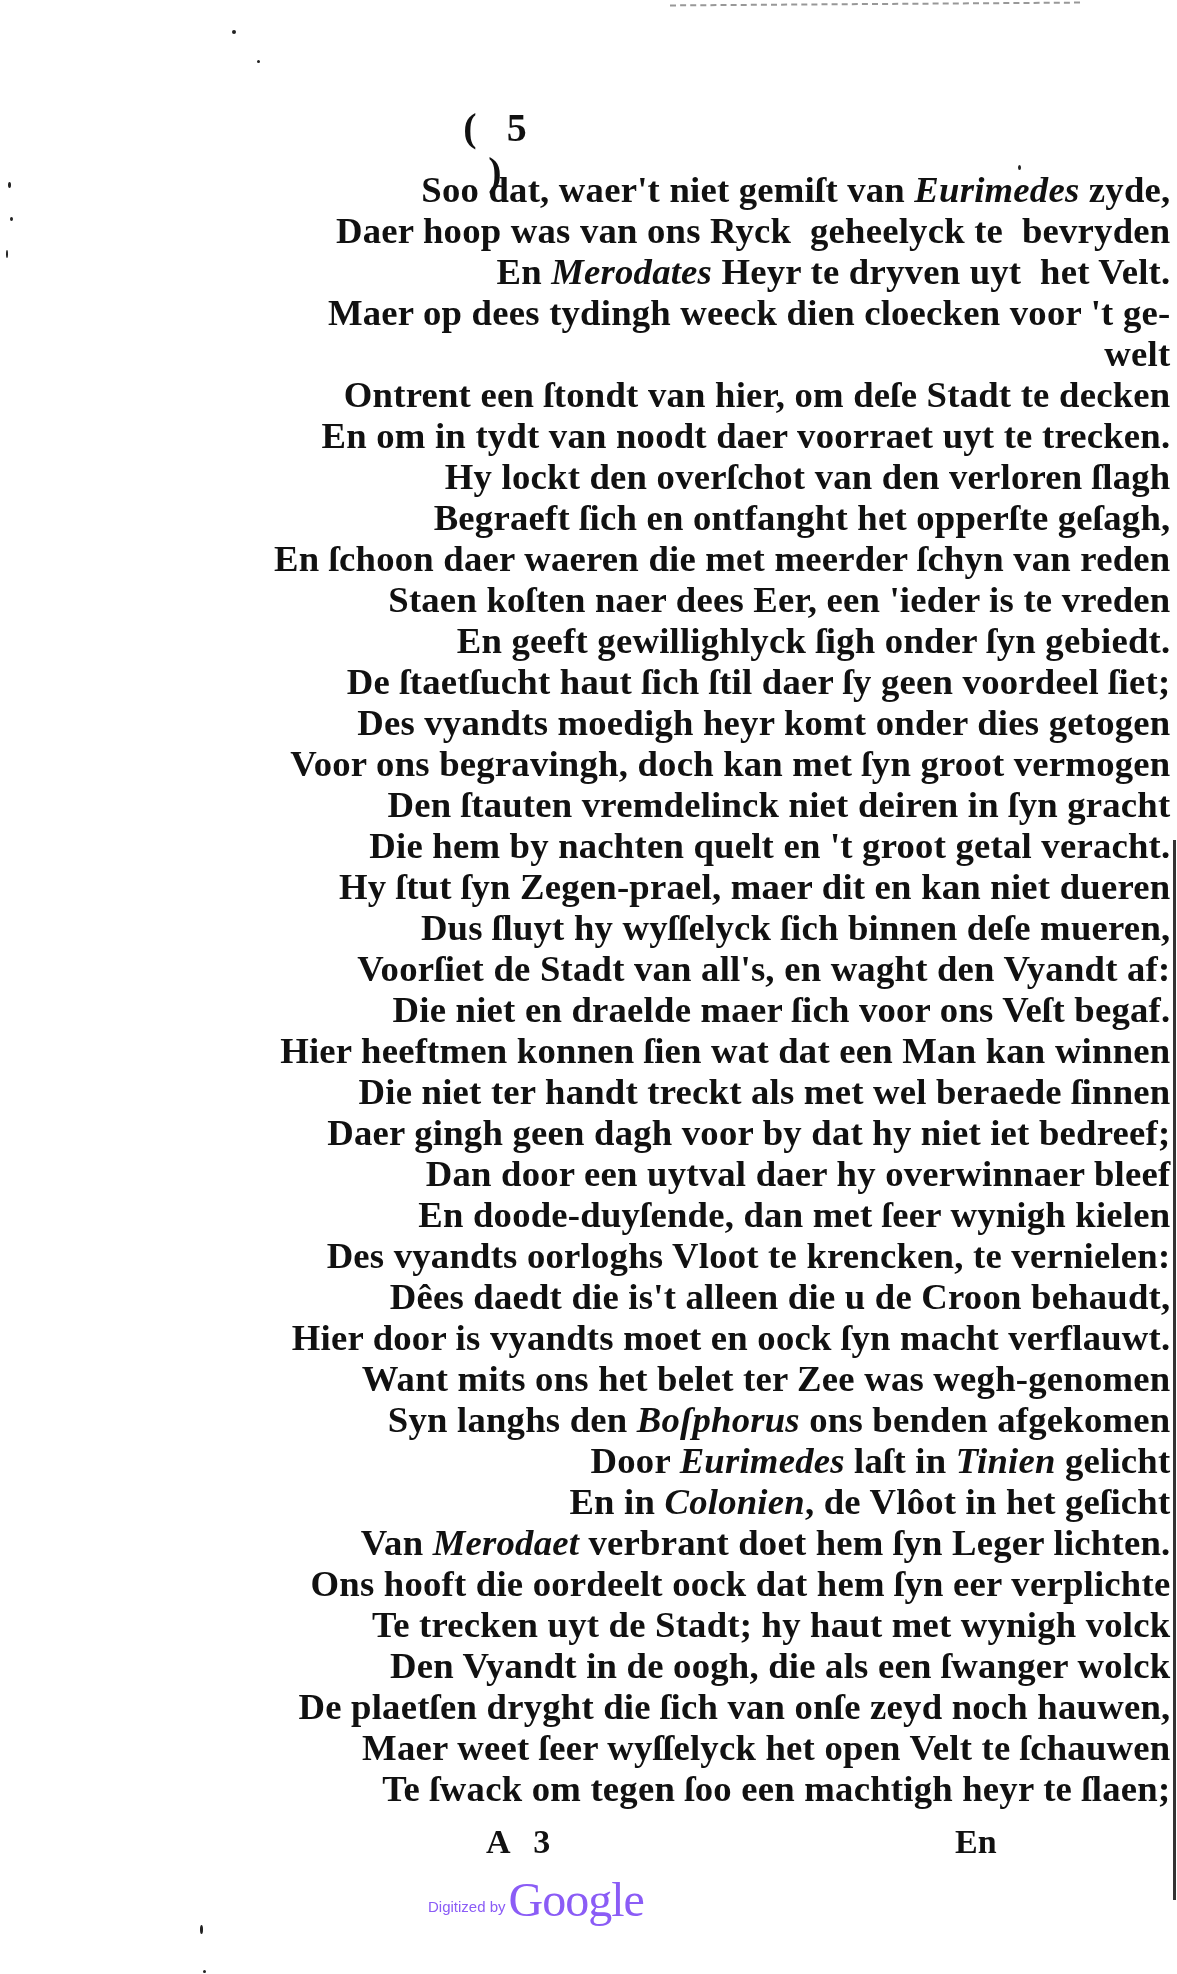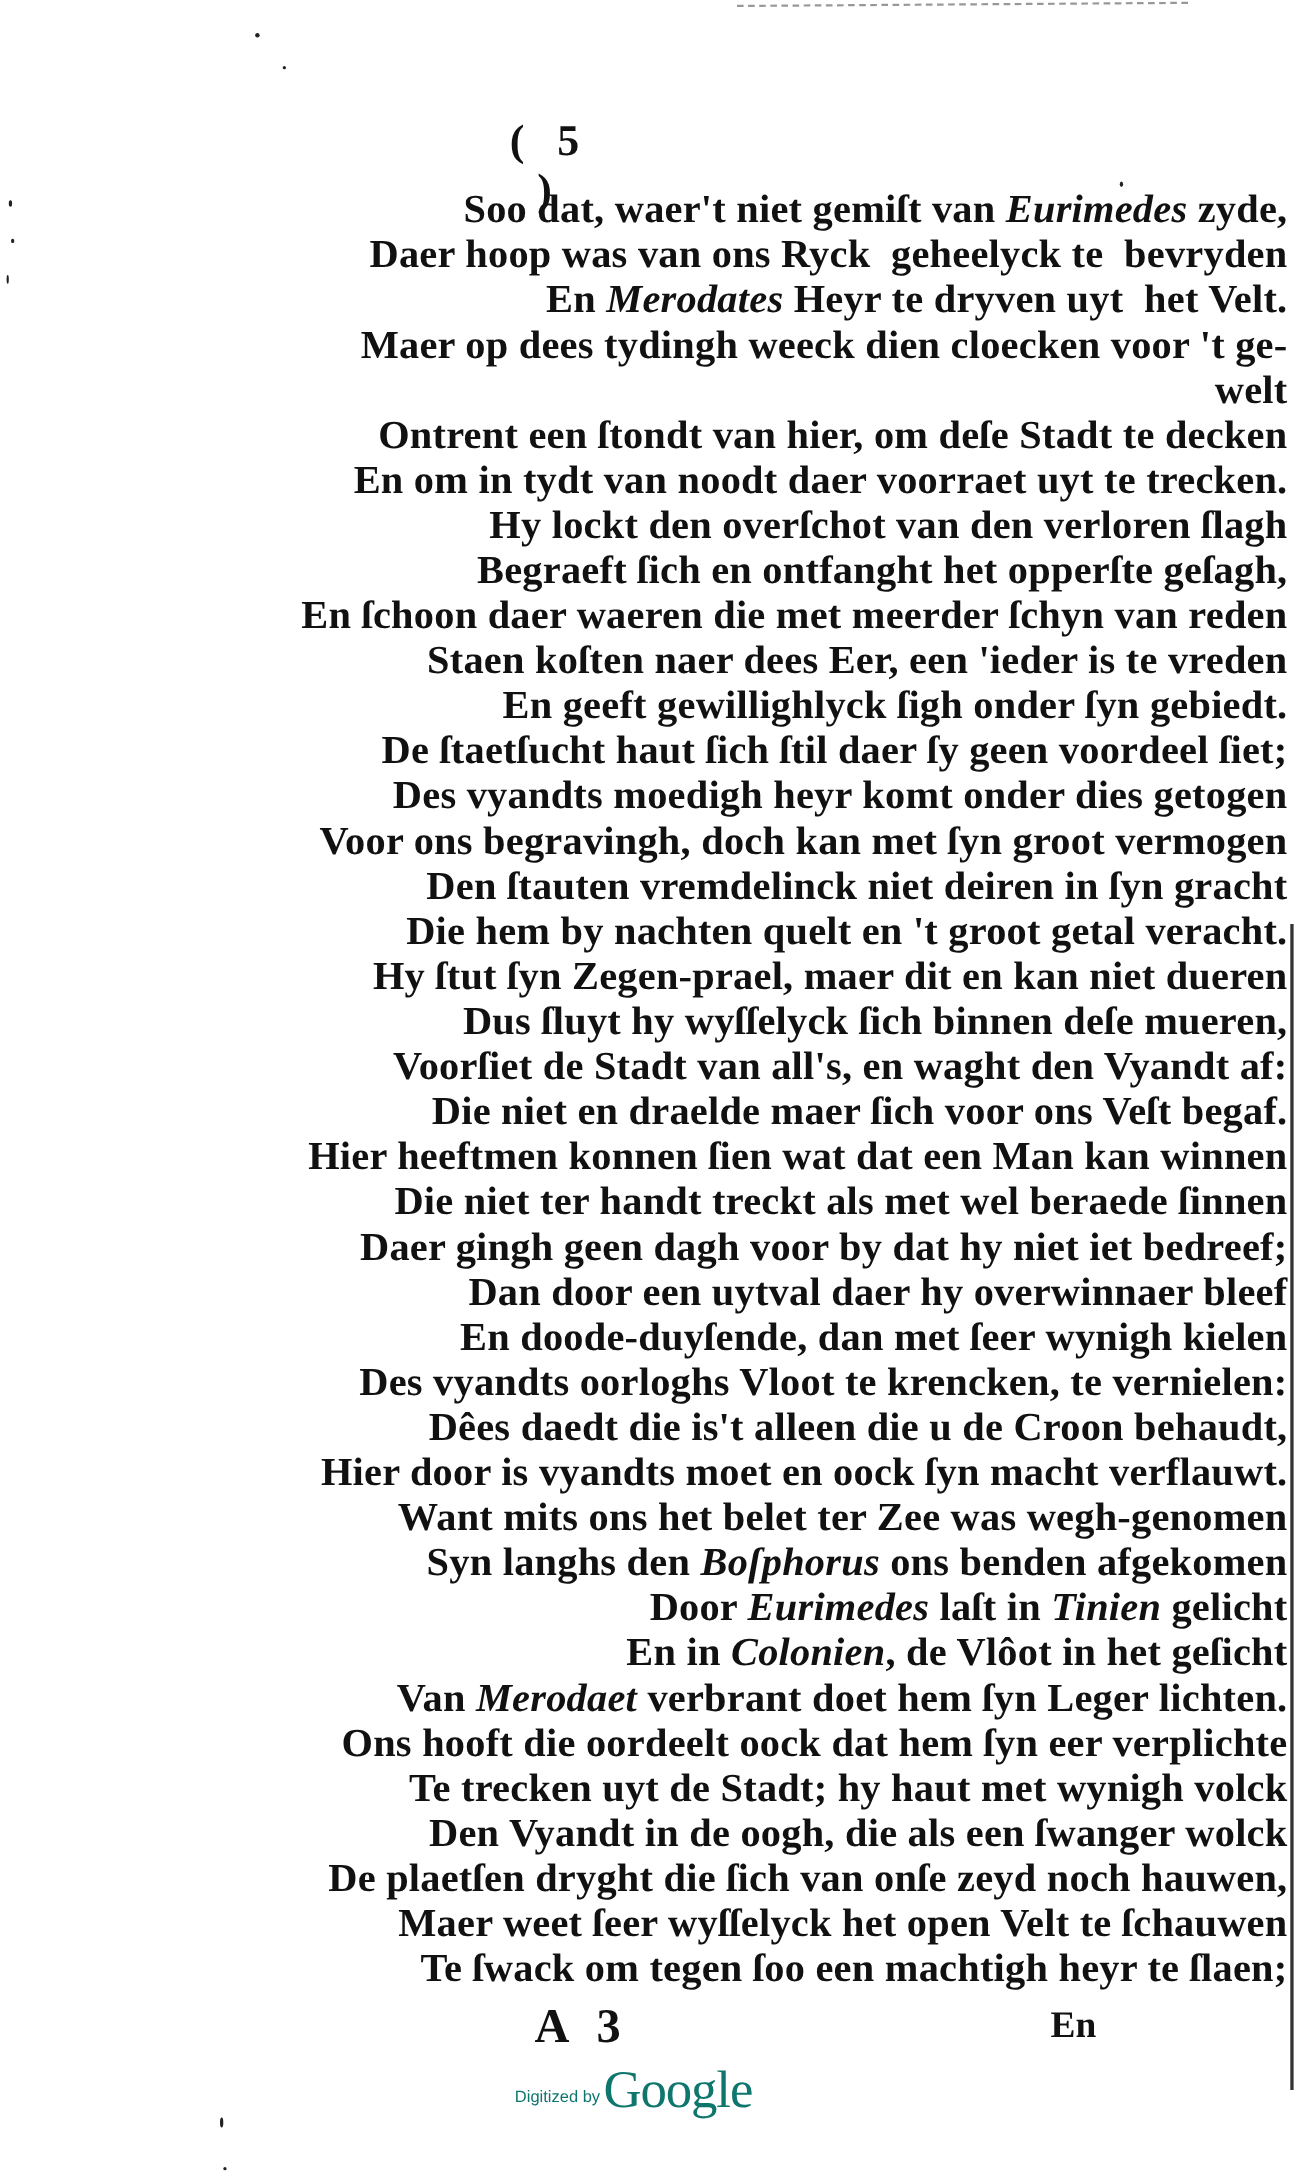--- a/index.html
+++ b/index.html
@@ -11,24 +11,24 @@
   .right-edge { position: absolute; left: 1173px; top: 840px; width: 3px; height: 1060px;
                 background: #111; opacity: .85; }
   .folio { position: absolute; left: 445px; top: 106px; width: 110px; text-align: center;
            font-size: 40px; font-weight: bold; letter-spacing: 10px; line-height: 44px; }
   .body-text { position: absolute; left: 28px; top: 170px; width: 1120px; text-align: right; }
   .line { height: 41px; line-height: 41px; font-size: 36px; font-weight: bold;
           white-space: pre; transform-origin: 0 50%; transform: scaleX(1.02);
           letter-spacing: 0.2px; }
   .line.indent { padding-left: 40px; }
   .line .it { font-style: italic; }
-  .signature { position: absolute; left: 486px; top: 1822px; font-size: 44px; font-weight: bold;
+  .signature { position: absolute; left: 486px; top: 1822px; font-size: 34px; font-weight: bold;
                letter-spacing: 8px; line-height: 40px; }
   .catchword { position: absolute; left: 955px; top: 1822px; font-size: 34px; font-weight: bold; line-height: 40px; }
-  .watermark { position: absolute; left: 468px; top: 1872px; color: #0f766e; white-space: nowrap; }
+  .watermark { position: absolute; left: 428px; top: 1872px; color: #8b5cf6; white-space: nowrap; }
   .watermark .small { font-family: "Liberation Sans", "DejaVu Sans", sans-serif; font-size: 15px; vertical-align: 4px; margin-right: 3px; }
   .watermark .big { font-family: "Liberation Serif", "DejaVu Serif", serif; font-size: 48px; letter-spacing: -1px; }
   .speck { position: absolute; background: #222; border-radius: 50%; }
 </style>
 </head>
 <body>
 
 <div class="page">
   <div class="top-edge"></div>
   <div class="right-edge"></div>

